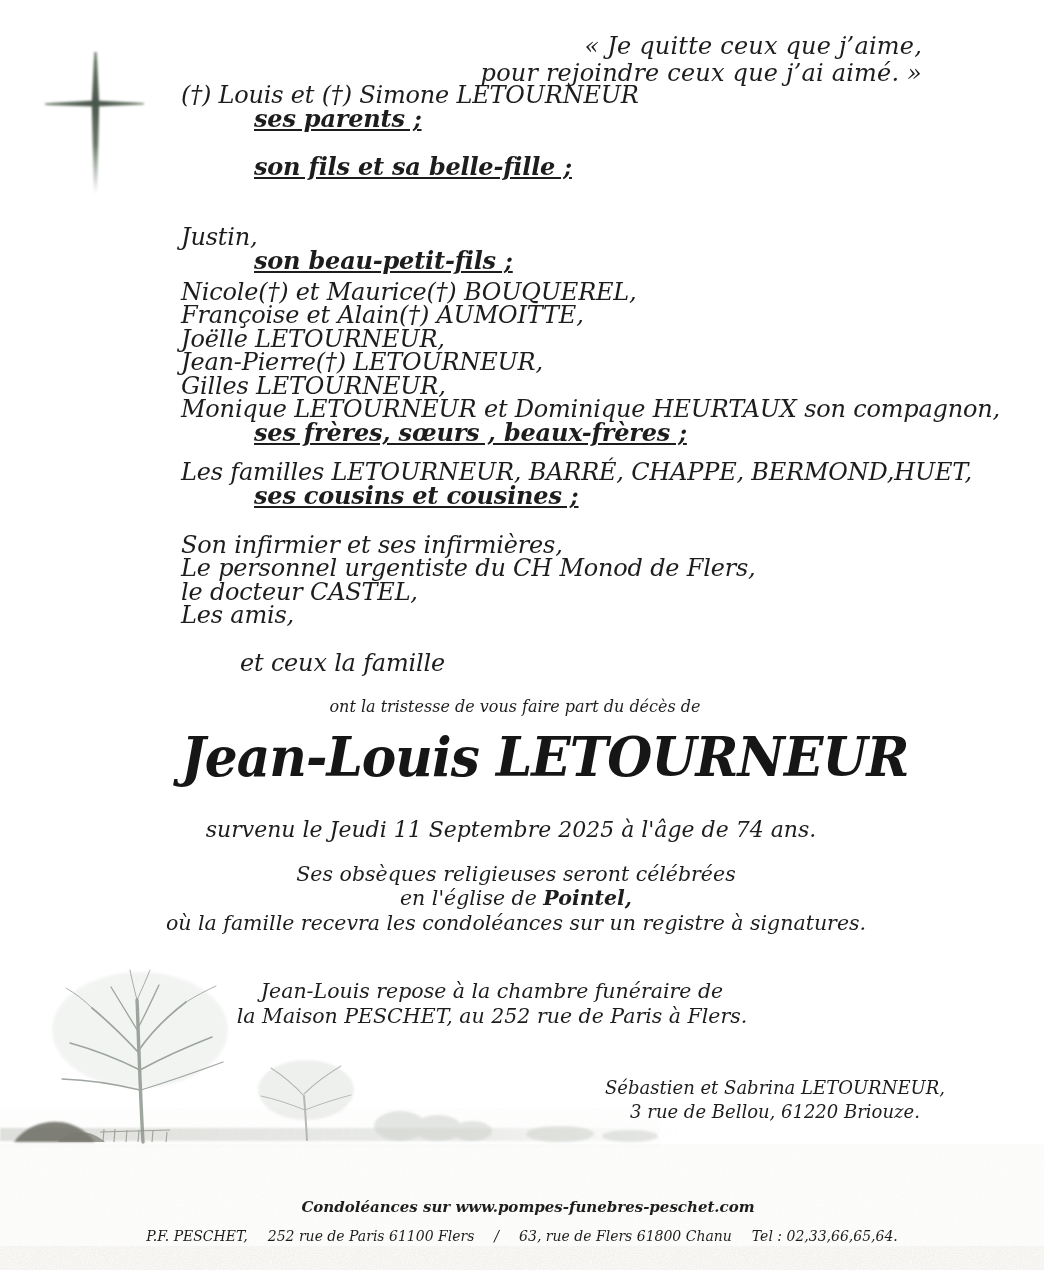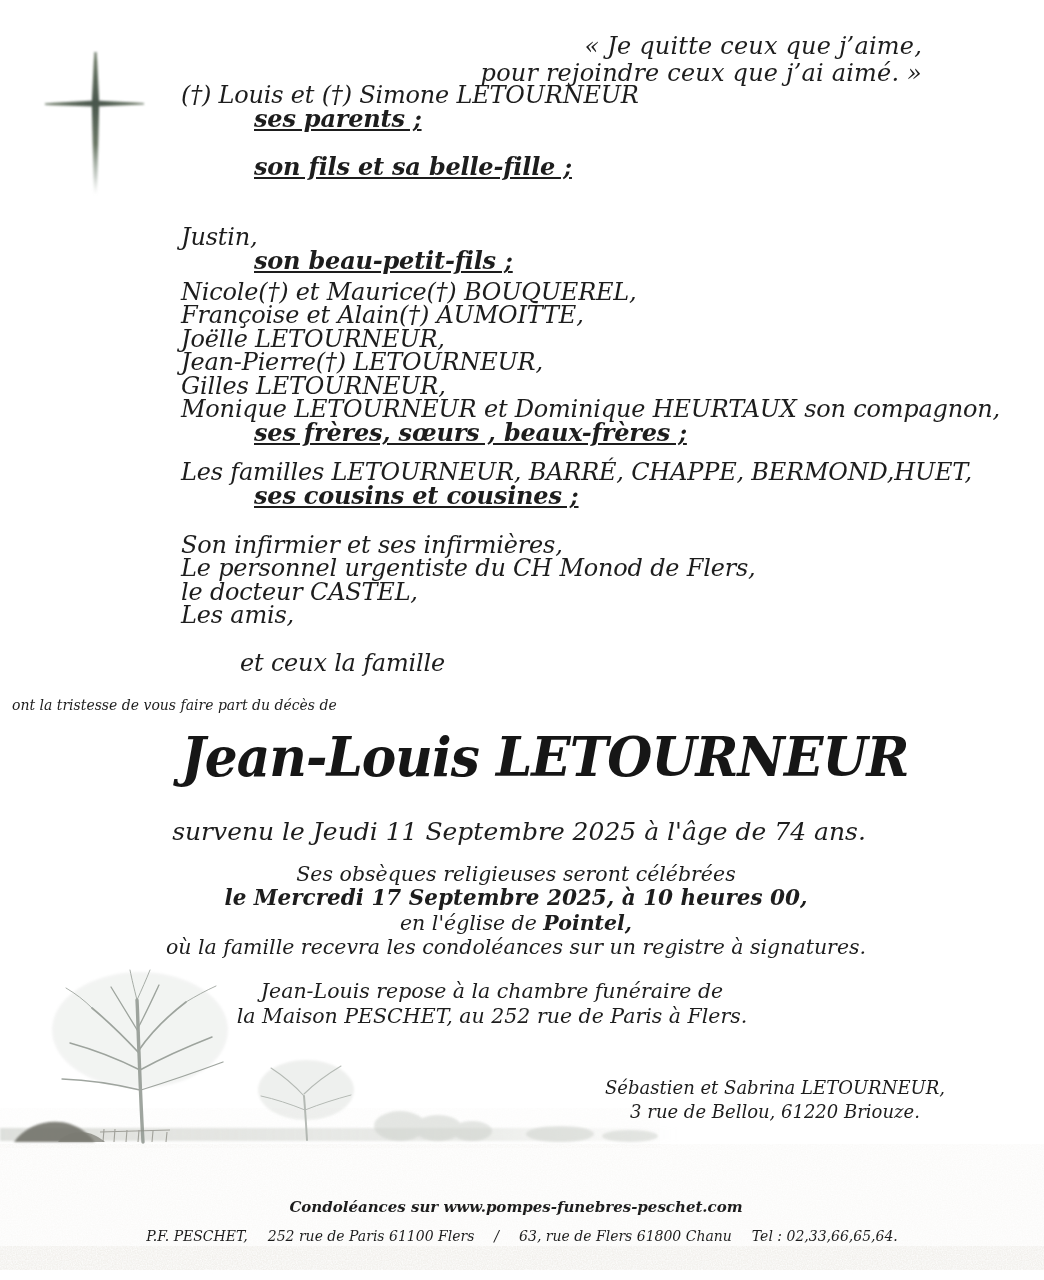--- a/index.html
+++ b/index.html
@@ -24,56 +24,56 @@
     text-decoration:underline;
   }
   .group{position:absolute;left:181px;}
   #quote{
     top:33px;right:122px;text-align:right;
     font-style:italic;font-size:24px;line-height:27px;
     letter-spacing:0.2px;
   }
   #closing{left:240px;top:652px;}
   #intro{
-    left:12px;width:1022px;top:697px;text-align:left;
-    font-style:italic;font-size:14px;white-space:nowrap;
+    left:4px;width:1022px;top:697px;text-align:center;
+    font-style:italic;font-size:16px;white-space:nowrap;
   }
   #title{
     left:46px;width:998px;top:727px;text-align:center;white-space:nowrap;
   }
   #title .title-inner{
     display:inline-block;
     transform:scaleX(0.94);
     transform-origin:50% 50%;
     font-style:italic;font-weight:bold;
     font-size:55px;line-height:60px;
     letter-spacing:-1px;
     color:#161616;
   }
   #death-line{
     left:0;width:1022px;top:817px;text-align:center;
-    font-style:italic;font-size:25px;white-space:nowrap;padding-left:8px;
+    font-style:italic;font-size:22px;white-space:nowrap;
   }
   #ceremony{
     left:0;width:1032px;top:862px;text-align:center;
     font-style:italic;white-space:nowrap;
   }
   #ceremony .cline{font-size:20.5px;line-height:24.4px;}
   #ceremony .cbold{font-weight:bold;font-size:21.5px;}
   #ceremony .inbold{font-weight:bold;}
   #repose{
     left:0;width:984px;top:979px;text-align:center;
     font-style:italic;font-size:20.5px;line-height:25px;white-space:nowrap;
   }
   #contact{
     left:523px;width:504px;top:1076px;text-align:center;
     font-style:italic;font-size:18px;line-height:24px;white-space:nowrap;
   }
   #footer-line1{
-    left:0;width:1032px;top:1198px;text-align:center;
+    left:12px;width:1032px;top:1198px;text-align:center;
     font-style:italic;font-weight:bold;font-size:15px;white-space:nowrap;
   }
   #footer-line2{
     left:0;width:1044px;top:1220px;
     display:flex;justify-content:center;align-items:baseline;
     font-style:italic;font-size:14px;white-space:nowrap;
   }
   #footer-line2 .seg{margin:8px 10px;}
   svg{display:block;}
 </style>
@@ -146,21 +146,20 @@
 <div id="intro" class="abs">ont la tristesse de vous faire part du décès de</div>
 
 <div id="title" class="abs">
   <span class="title-inner">Jean-Louis LETOURNEUR</span>
 </div>
 
 <div id="death-line" class="abs">survenu le Jeudi 11 Septembre 2025 à l'âge de 74 ans.</div>
 
 <div id="ceremony" class="abs">
   <div class="cline">Ses obsèques religieuses seront célébrées</div>
-  <div class="cline cbold">le Mercredi 17 Septembre 2025, à 10 heures 00,</div>
   <div class="cline"><span>en l'église de </span><span class="inbold">Pointel,</span></div>
   <div class="cline">où la famille recevra les condoléances sur un registre à signatures.</div>
 </div>
 
 <div id="repose" class="abs">
   <div>Jean-Louis repose à la chambre funéraire de</div>
   <div>la Maison PESCHET, au 252 rue de Paris à Flers.</div>
 </div>
 
 <div class="abs" style="left:0;top:958px;width:1044px;height:322px;">

